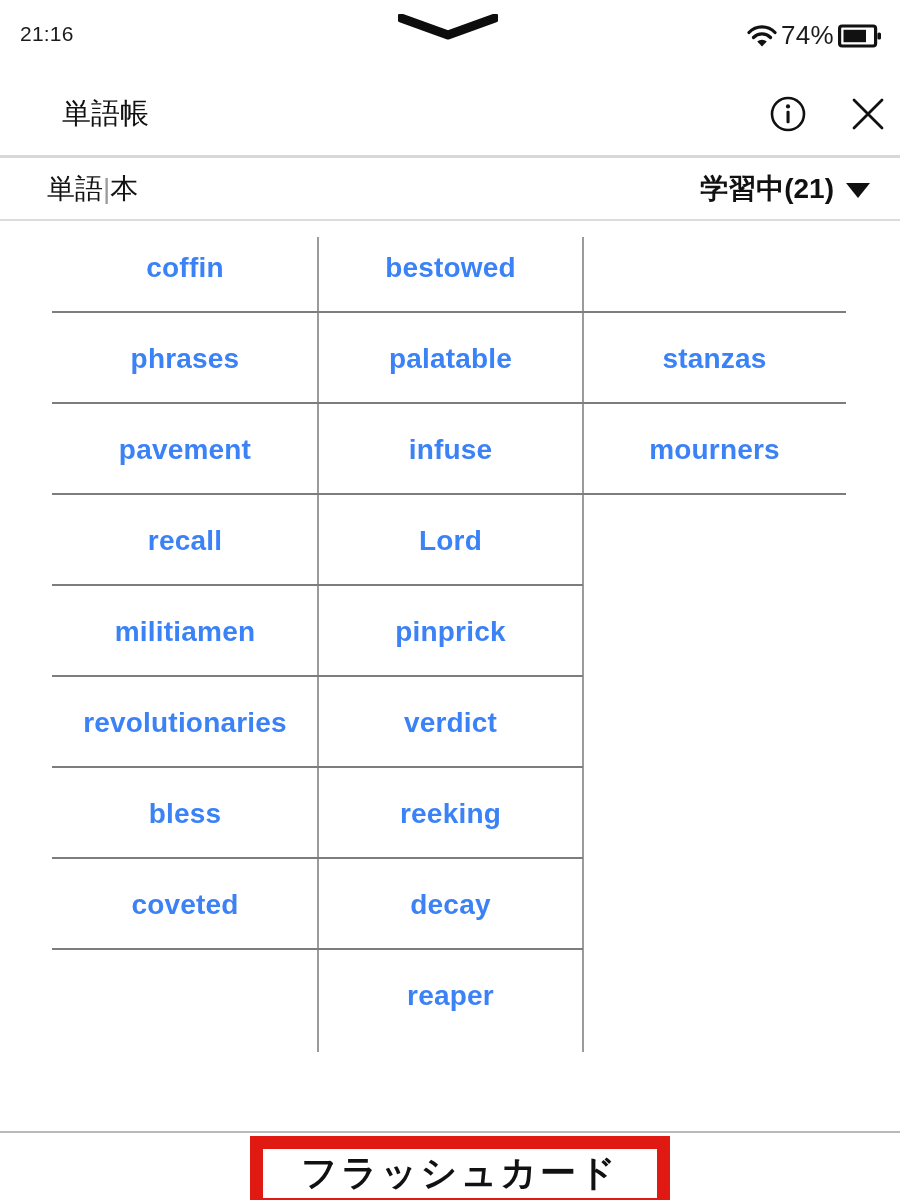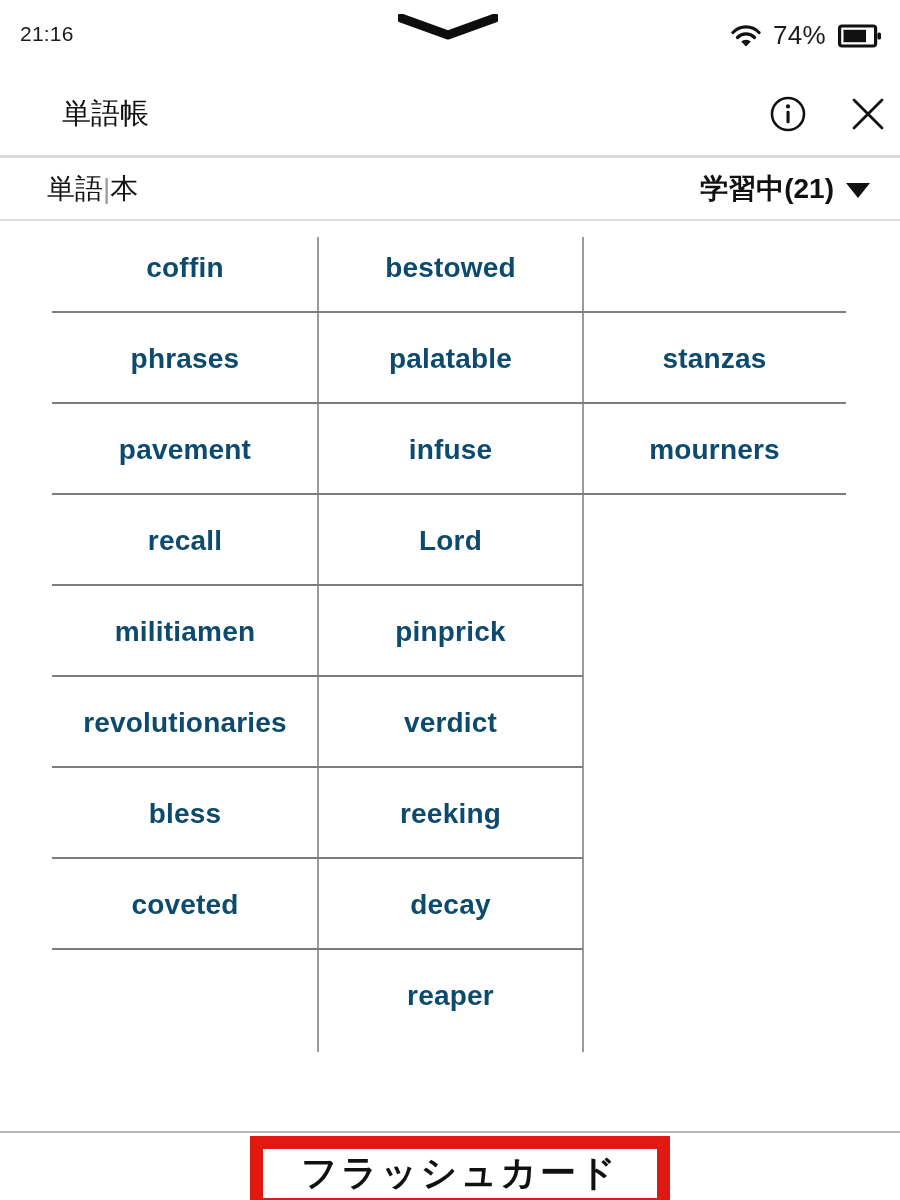--- a/index.html
+++ b/index.html
@@ -18,21 +18,21 @@
   }
   .status-time {
     position:absolute; left:20px; top:22px;
     font-size:21px; letter-spacing:0.2px; color:#1b1b1b;
   }
   .notch {
     position:absolute; left:398px; top:14px; width:100px; height:26px;
   }
   .status-right {
     position:absolute; right:18px; top:20px;
-    display:flex; align-items:center; gap:12px;
+    display:flex; align-items:center; gap:4px;
   }
   .wifi-icon { width:30px; height:24px; display:block; }
   .battery-pct { font-size:26px; color:#1b1b1b; letter-spacing:0.3px; }
   .battery-icon { width:44px; height:26px; display:block; }
 
   
   .appbar {
     position:absolute; left:15px; top:72px; width:900px; height:83px;
   }
   .appbar-title {
@@ -86,21 +86,21 @@
   }
   .vline.c1 { left:317px; height:815px; }
   .vline.c2 { left:582px; height:815px; }
 
   .row {
     position:relative; height:91px;
   }
   .row .cell {
     position:absolute; top:0; height:91px;
     display:flex; align-items:center; justify-content:center;
-    font-size:28px; font-weight:700; color:#0c4a6e;
+    font-size:28px; font-weight:700; color:#3b82f6;
     cursor:pointer; letter-spacing:0.2px;
   }
   .cell.col0 { left:52px;  width:266px; }
   .cell.col1 { left:318px; width:265px; }
   .cell.col2 { left:583px; width:263px; }
   .row .hline {
     position:absolute; bottom:0; left:52px; height:2px; background:#7d7d7d;
   }
   .row.wide  .hline { width:794px; }
   .row.narrow .hline { width:531px; }

